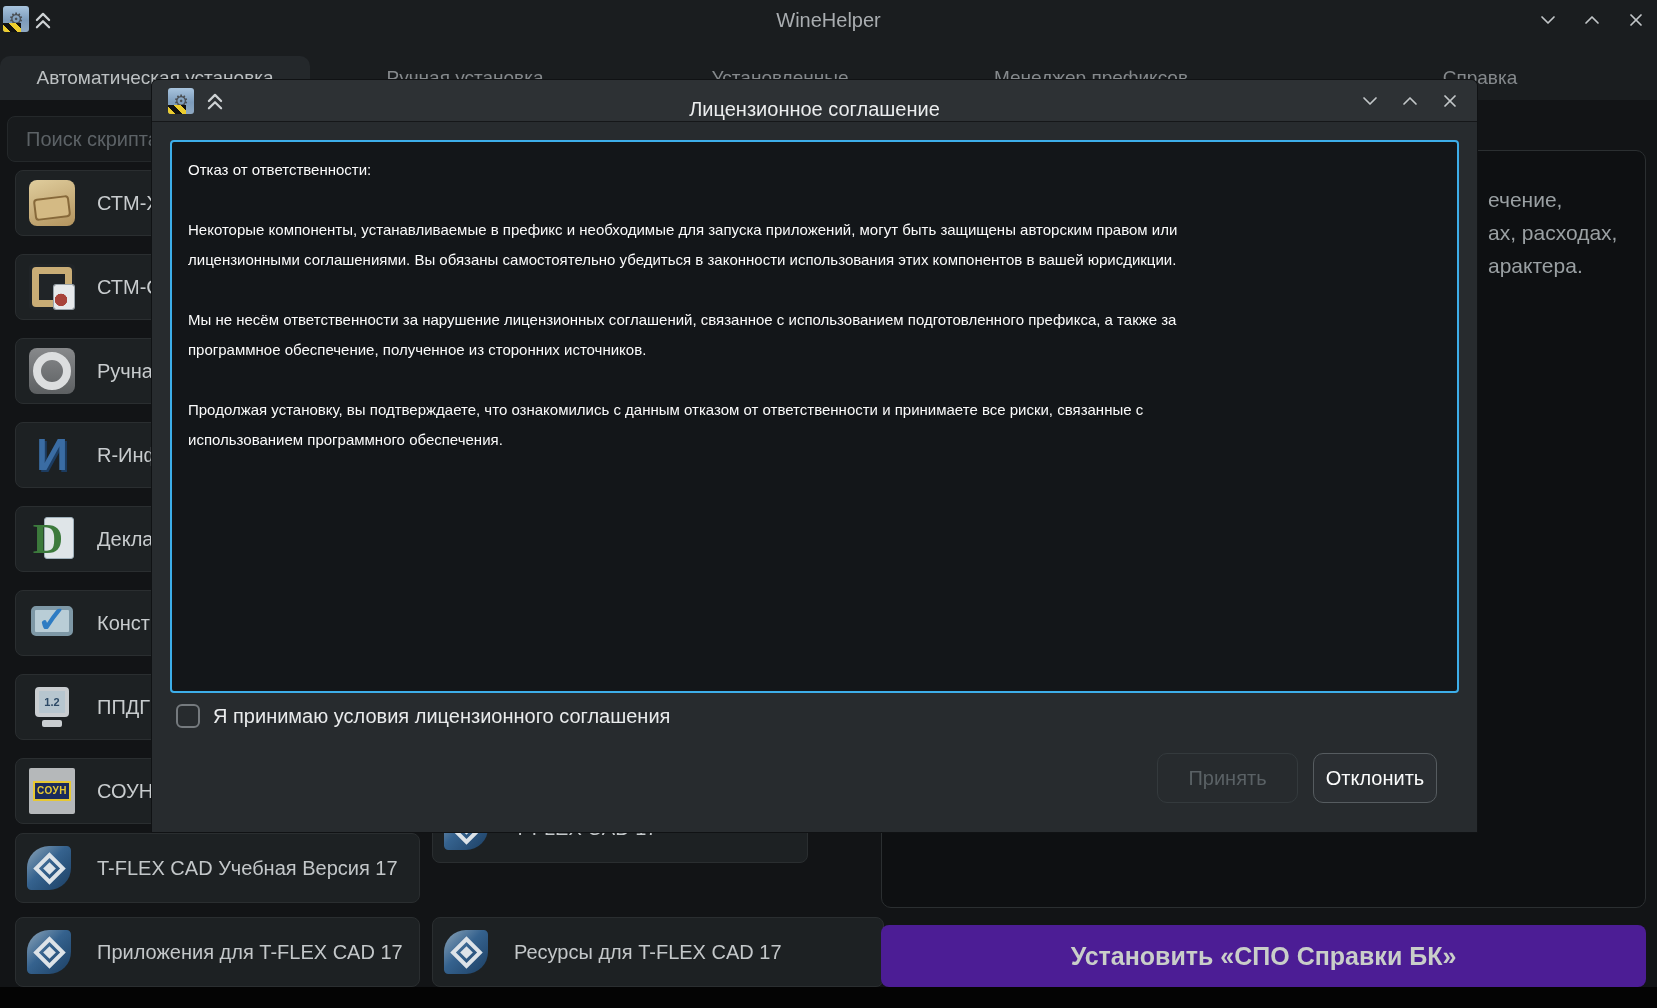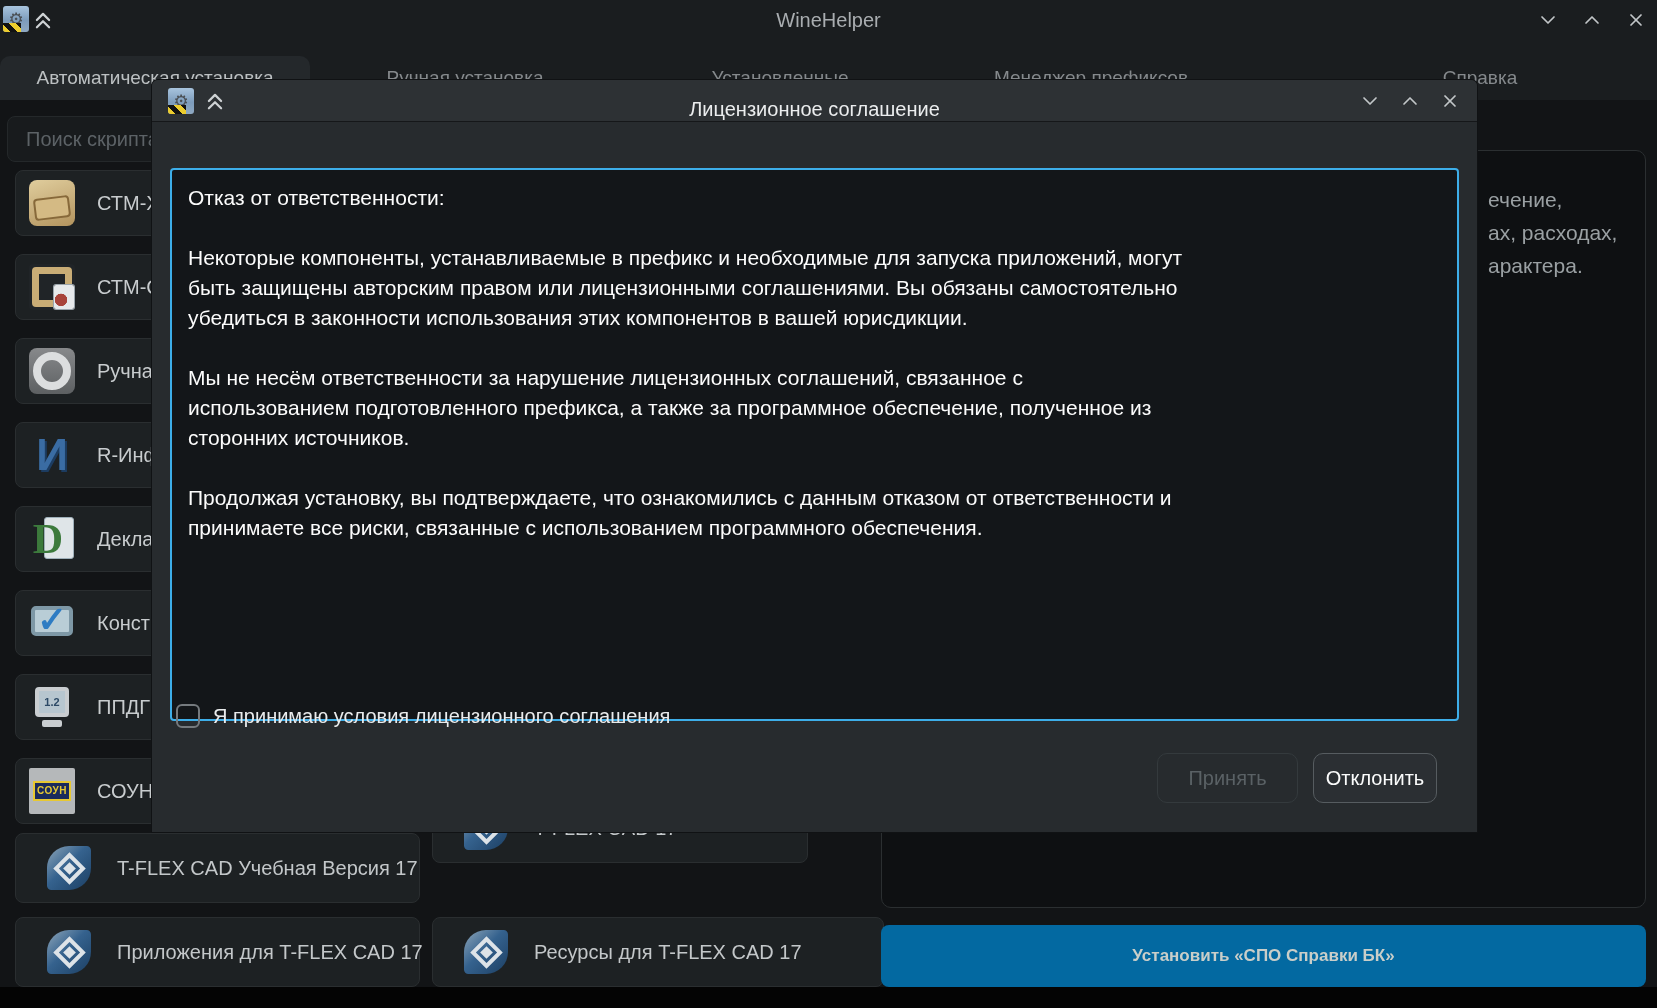--- a/index.html
+++ b/index.html
@@ -63,48 +63,48 @@
   .ic-konst .g{position:relative;font-size:36px;color:#2e7cc3;line-height:1;margin-top:-6px;}
   .ic-ppdg::before{content:"";position:absolute;inset:3px 6px 13px 6px;background:#b7c6cf;
          border:4px solid #c9cdd0;border-radius:4px;}
   .ic-ppdg::after{content:"";position:absolute;bottom:3px;left:50%;transform:translateX(-50%);
          width:20px;height:7px;background:#c9cdd0;border-radius:2px;}
   .ic-ppdg .g{position:relative;font-size:11px;color:#2d4a66;margin-top:-10px;}
   .ic-soun{background:#b5b8ba;border-radius:2px;}
   .ic-soun .g{background:#1a2a5c;border:2px solid #e7c832;color:#e7c832;font-size:10px;
          font-weight:800;padding:3px 2px;line-height:1;letter-spacing:.5px;}
 
-  .tfcard{height:70px;padding-left:31px;gap:26px;}
+  .tfcard{height:70px;padding-left:11px;gap:26px;}
   .tflabel{font-size:20px;color:#c3c7c9;white-space:nowrap;}
   .tficon{width:44px;height:44px;flex:0 0 44px;border-radius:50% 10% 50% 10%;
           background:linear-gradient(135deg,#8fa7ba 0%,#35628e 45%,#1c3f63 100%);
           display:flex;align-items:center;justify-content:center;}
   .tficon .dm{position:relative;width:15px;height:15px;border:4px solid #dde3e8;transform:rotate(45deg);}
   .tficon .dm::after{content:"";position:absolute;inset:3px;background:#dde3e8;}
 
   
   .rpanel{position:absolute;left:881px;top:50px;width:765px;height:758px;background:#0e1012;
           border:1px solid #2b2f31;border-radius:10px;box-sizing:border-box;}
   .frag{position:absolute;left:600px;top:32px;font-size:21px;line-height:33px;color:#9aa0a3;margin-left:6px;}
   .install{position:absolute;left:881px;top:825px;width:765px;height:62px;border-radius:8px;
-          background:#0369a1;border:none;color:#c9cec9;font-size:17px;font-weight:bold;
+          background:#4c1d95;border:none;color:#c9cec9;font-size:25px;font-weight:bold;
           font-family:"Liberation Sans",sans-serif;display:flex;align-items:center;justify-content:center;}
 
   .bottomstrip{position:absolute;left:0;top:987px;width:100%;height:21px;background:#040404;}
 
   
   .dialog{position:absolute;left:152px;top:80px;width:1325px;height:752px;background:#272b2e;
           border-radius:6px 6px 0 0;box-shadow:0 0 0 1px #101214;}
   .dtitlebar{position:absolute;left:0;top:0;width:100%;height:42px;background:#2d3134;
           border-radius:6px 6px 0 0;border-bottom:1px solid #151719;box-sizing:border-box;}
   .dtitle{position:absolute;left:0;right:0;top:8px;height:42px;line-height:42px;text-align:center;
           font-size:20px;color:#ebedee;}
   .textarea{position:absolute;left:18px;top:60px;width:1289px;height:553px;background:#131619;
           border:2px solid #3daee9;border-radius:4px;box-sizing:border-box;overflow:hidden;
-          padding:13px 16px;color:#fcfcfc;font-size:21px;line-height:30px;margin-top:28px;}
+          padding:13px 16px;color:#fcfcfc;font-size:15px;line-height:30px;}
   .para{margin:0 0 30px 0;max-width:1000px;}
   .chkrow{position:absolute;left:24px;top:624px;display:flex;align-items:center;gap:13px;}
   .chk{width:24px;height:24px;border:2px solid #757a7e;border-radius:6px;box-sizing:border-box;}
   .chklabel{font-size:20px;color:#e9ebec;}
   .dbtn{position:absolute;top:673px;height:50px;border-radius:10px;font-size:20px;
         font-family:"Liberation Sans",sans-serif;display:flex;align-items:center;justify-content:center;
         box-sizing:border-box;}
   .accept{left:1005px;width:141px;background:#272b2e;border:1px solid #343a3d;color:#5a6165;}
   .decline{left:1161px;width:124px;background:#2b2f33;border:1px solid #565c60;color:#fbfcfc;}
 </style>

